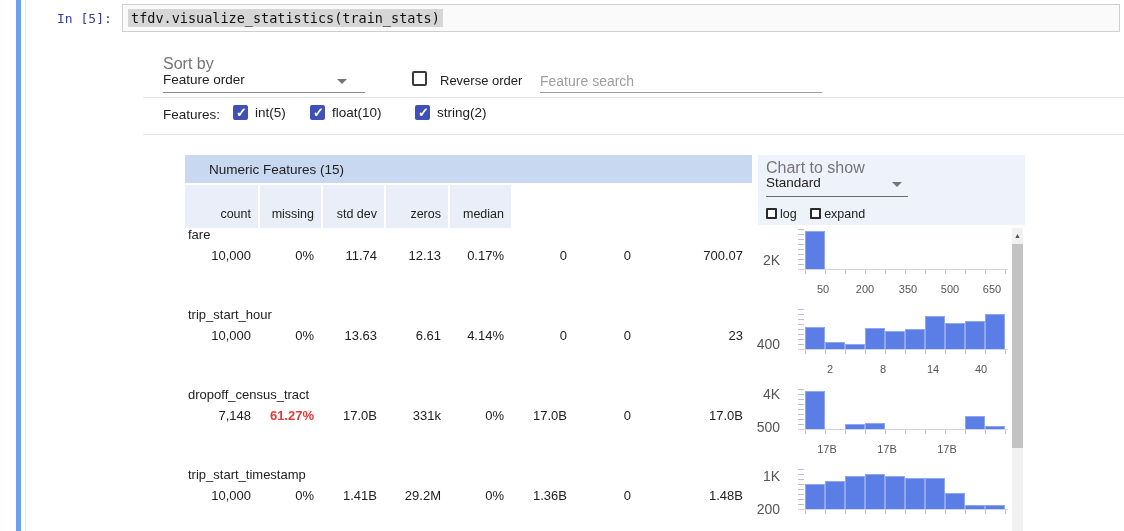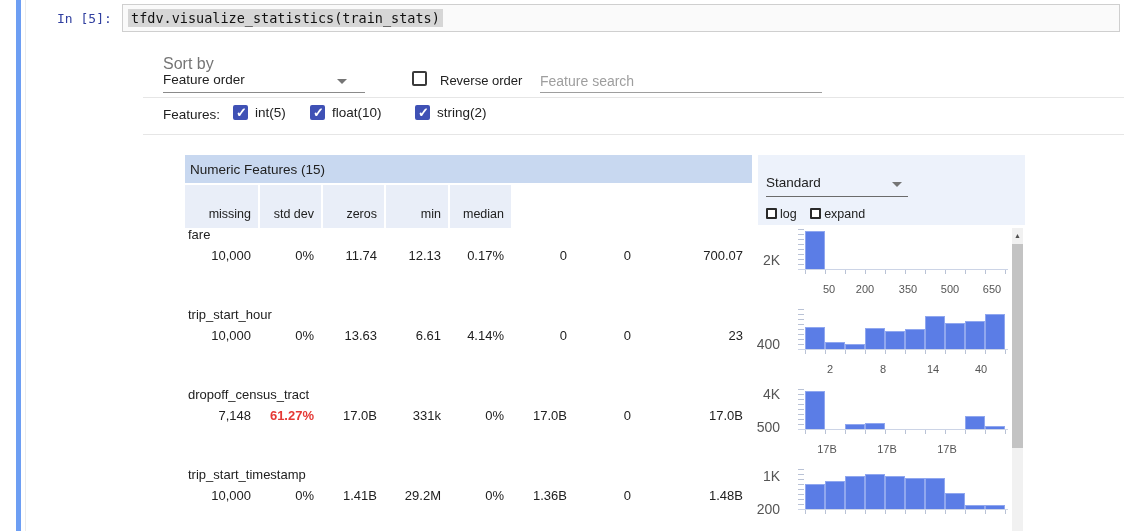--- a/index.html
+++ b/index.html
@@ -40,21 +40,21 @@
   #rule1{left:143px;top:97px;width:981px;}
   #rule2{left:143px;top:134px;width:981px;}
   #features-label{left:163px;top:107px;font-size:13.5px;}
   .filter{top:104px;font-size:13.5px;}
   .filter .cb{margin-right:7px;}
   #filter-int{left:233px;} #filter-float{left:310px;} #filter-string{left:415px;}
   .filter-label{vertical-align:middle;text-align:center;}
 
   
   #table-title{left:185px;top:155px;width:567px;height:28px;background:var(--header-bar);
-    font-size:13.5px;display:flex;align-items:center;padding-left:5px;}
+    font-size:13.5px;display:flex;align-items:center;padding-left:24px;}
   #col-headers{left:185px;top:185px;width:567px;height:43px;display:grid;gap:2px;
     grid-template-columns:73px 61px 61px 62px 61px 61px 62px 110px;}
   #col-headers .hcell{background:var(--cell);font-size:12.5px;display:flex;align-items:flex-end;
     justify-content:flex-end;padding:0 7px 7px 0;}
   #rows{left:185px;top:227px;width:840px;height:304px;}
   .frow{position:absolute;left:0;width:840px;height:80px;}
   .fname{position:absolute;left:3px;top:0;font-size:13px;}
   .fvals{position:absolute;left:0;top:21px;width:567px;display:grid;gap:2px;
     grid-template-columns:73px 61px 61px 62px 61px 61px 62px 110px;}
   .val{font-size:13px;text-align:right;padding-right:7px;}
@@ -117,28 +117,29 @@
 <span class="abs filter" id="filter-float">
   <span class="cb checked"></span><span class="filter-label">float(10)</span>
 </span>
 <span class="abs filter" id="filter-string">
   <span class="cb checked"></span><span class="filter-label">string(2)</span>
 </span>
 <div class="abs hr" id="rule2"></div>
 
 <div class="abs" id="table-title">Numeric Features (15)</div>
 <div class="abs" id="col-headers">
+  <div class="hcell">count</div>
   <div class="hcell">missing</div>
   <div class="hcell">std dev</div>
   <div class="hcell">zeros</div>
-  <div class="hcell">min</div>
   <div class="hcell">median</div>
 </div>
 
 <div class="abs" id="chart-panel">
+  <div class="grey-label">Chart to show</div>
   <div id="chart-show-value">
     <span>Standard</span>
     <span class="dd-arrow"></span>
   </div>
   <div id="panel-checks">
     <span class="opt"><span class="mini-cb"></span><span>log</span></span>
     <span class="opt"><span class="mini-cb"></span><span>expand</span></span>
   </div>
 </div>
 
@@ -169,21 +170,21 @@
           <div class="bar" style="height: 0px; visibility: hidden;"></div>
           <div class="bar" style="height: 0px; visibility: hidden;"></div>
           <div class="bar" style="height: 0px; visibility: hidden;"></div>
           <div class="bar" style="height: 0px; visibility: hidden;"></div>
           <div class="bar" style="height: 0px; visibility: hidden;"></div>
           <div class="bar" style="height: 0px; visibility: hidden;"></div>
         </div>
       <div class="axis"></div>
       <div class="xtickmarks"></div>
       <div class="xticklabels">
-          <div class="xlab" style="left: 24px;">50</div>
+          <div class="xlab" style="left: 18px;">50</div>
           <div class="xlab" style="left: 60px;">200</div>
           <div class="xlab" style="left: 103px;">350</div>
           <div class="xlab" style="left: 145px;">500</div>
           <div class="xlab" style="left: 187px;">650</div>
         </div>
     </div>
   </div>
 
   <div class="frow" style="top:80px">
     <div class="fname">trip_start_hour</div>

